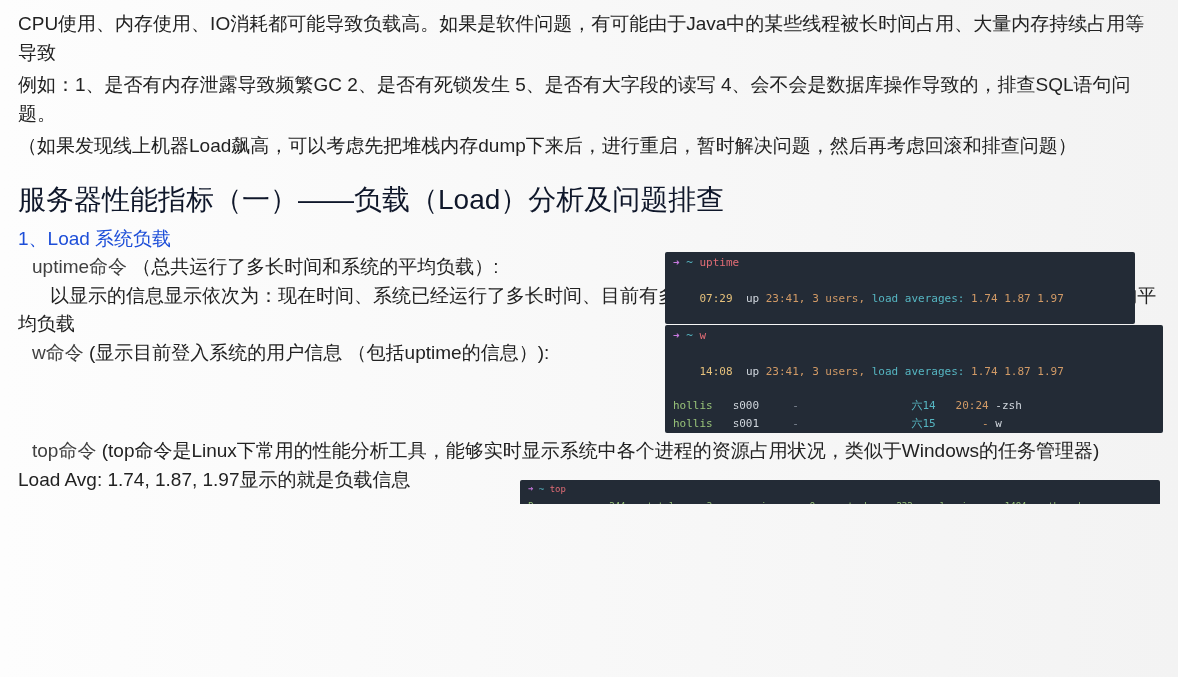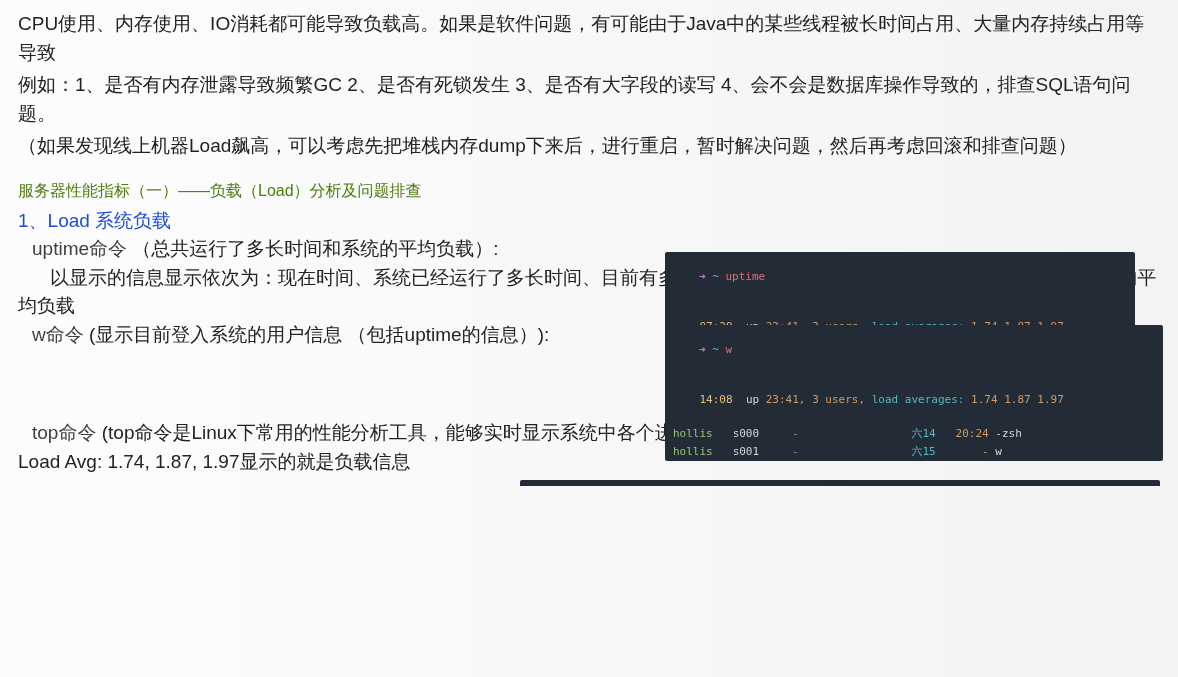--- a/index.html
+++ b/index.html
@@ -9,40 +9,40 @@
     box-sizing: border-box;
     font-family: "Microsoft YaHei", "PingFang SC", sans-serif;
     font-size: 19px;
     color: #222;
     background: linear-gradient(to right, #fdfdfd 0%, #f3f3f3 100%);
     line-height: 1.5;
     position: relative;
   }
   .para { margin-bottom: 4px; }
   .heading {
-    color: #4d7c0f;
-    font-size: 16px;
+    color: #0f172a;
+    font-size: 28px;
     margin-top: 18px;
     margin-bottom: 4px;
   }
   .subhead { color: #1d4ed8; }
   .cmd { color: #404040; }
   .indent { padding-left: 14px; }
   .indent2 { padding-left: 32px; }
 
   .term {
     font-family: Menlo, Consolas, monospace;
     font-size: 11px;
     background: #232b36;
     color: #d0d6dd;
     border-radius: 2px;
     padding: 0;
     line-height: 1.45;
   }
-  .term .prompt-line { padding: 17px 8px; margin-left: 26px; }
+  .term .prompt-line { padding: 3px 8px; }
   .term .arrow { color: #c678dd; }
   .term .tilde { color: #56b6c2; }
   .term .cmdword { color: #e06c75; }
   .term .time { color: #e5c07b; }
   .term .num { color: #d19a66; }
   .term .la  { color: #56b6c2; text-align: center; }
   .term .dim { color: #7f8894; }
   .term .row { padding: 1px 8px; white-space: pre; }
   .term .hdr { color: #4aa3df; }
   .term .cy  { color: #56b6c2; }
@@ -73,21 +73,21 @@
     color: rgba(180,180,180,0.65);
     font-size: 15px;
     font-family: sans-serif;
     pointer-events: none;
   }
 </style>
 </head>
 <body>
 
 <div class="para">CPU使用、内存使用、IO消耗都可能导致负载高。如果是软件问题，有可能由于Java中的某些线程被长时间占用、大量内存持续占用等导致</div>
-<div class="para">例如：1、是否有内存泄露导致频繁GC  2、是否有死锁发生  3、是否有大字段的读写  4、会不会是数据库操作导致的，排查SQL语句问题。</div>
+<div class="para">例如：1、是否有内存泄露导致频繁GC  2、是否有死锁发生  5、是否有大字段的读写  4、会不会是数据库操作导致的，排查SQL语句问题。</div>
 <div class="para">（如果发现线上机器Load飙高，可以考虑先把堆栈内存dump下来后，进行重启，暂时解决问题，然后再考虑回滚和排查问题）</div>
 
 <div class="heading">服务器性能指标（一）——负载（Load）分析及问题排查</div>
 
 <div class="subhead">1、Load 系统负载</div>
 
 <div class="indent">
   <span class="cmd">uptime命令</span>
   <span>（总共运行了多长时间和系统的平均负载）:</span>
 </div>

